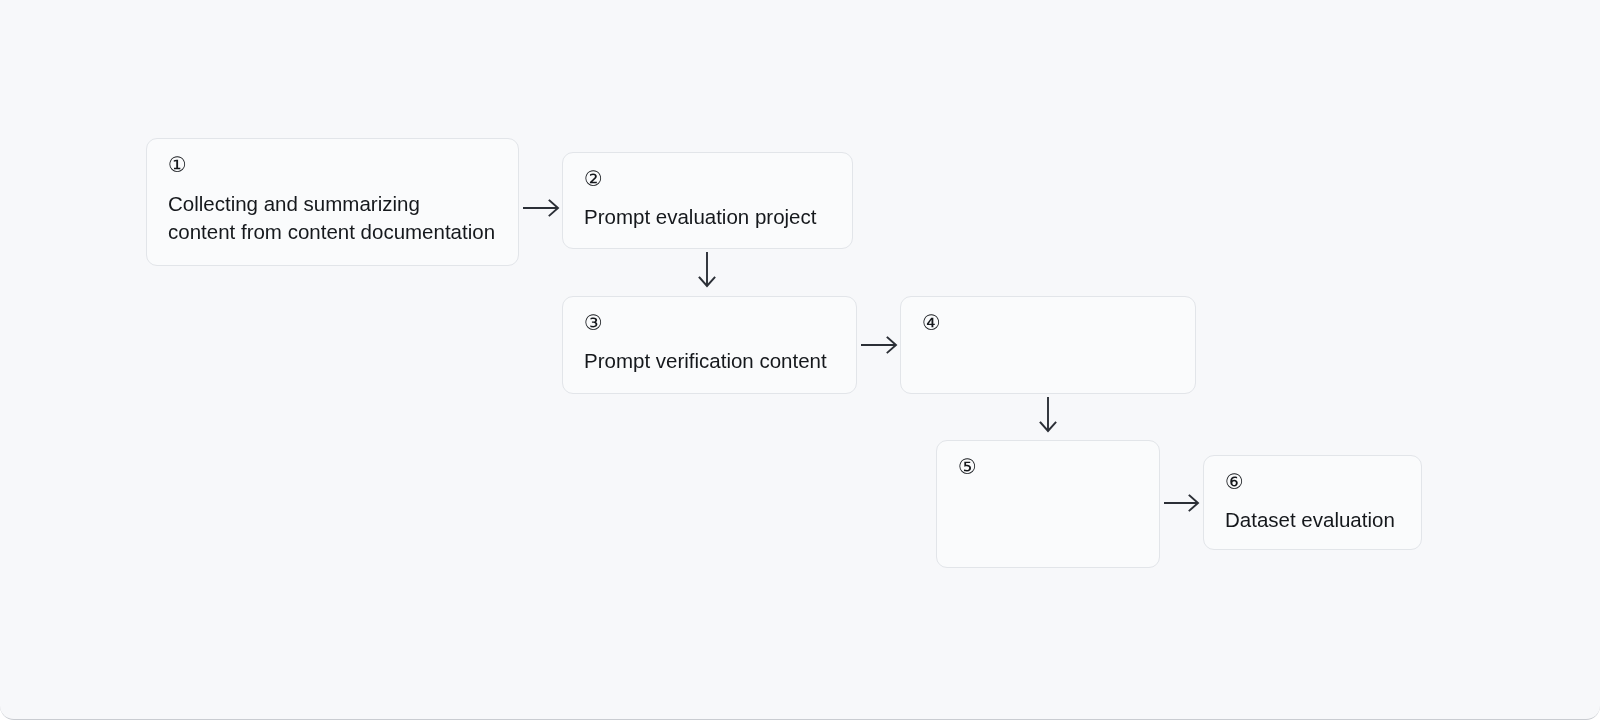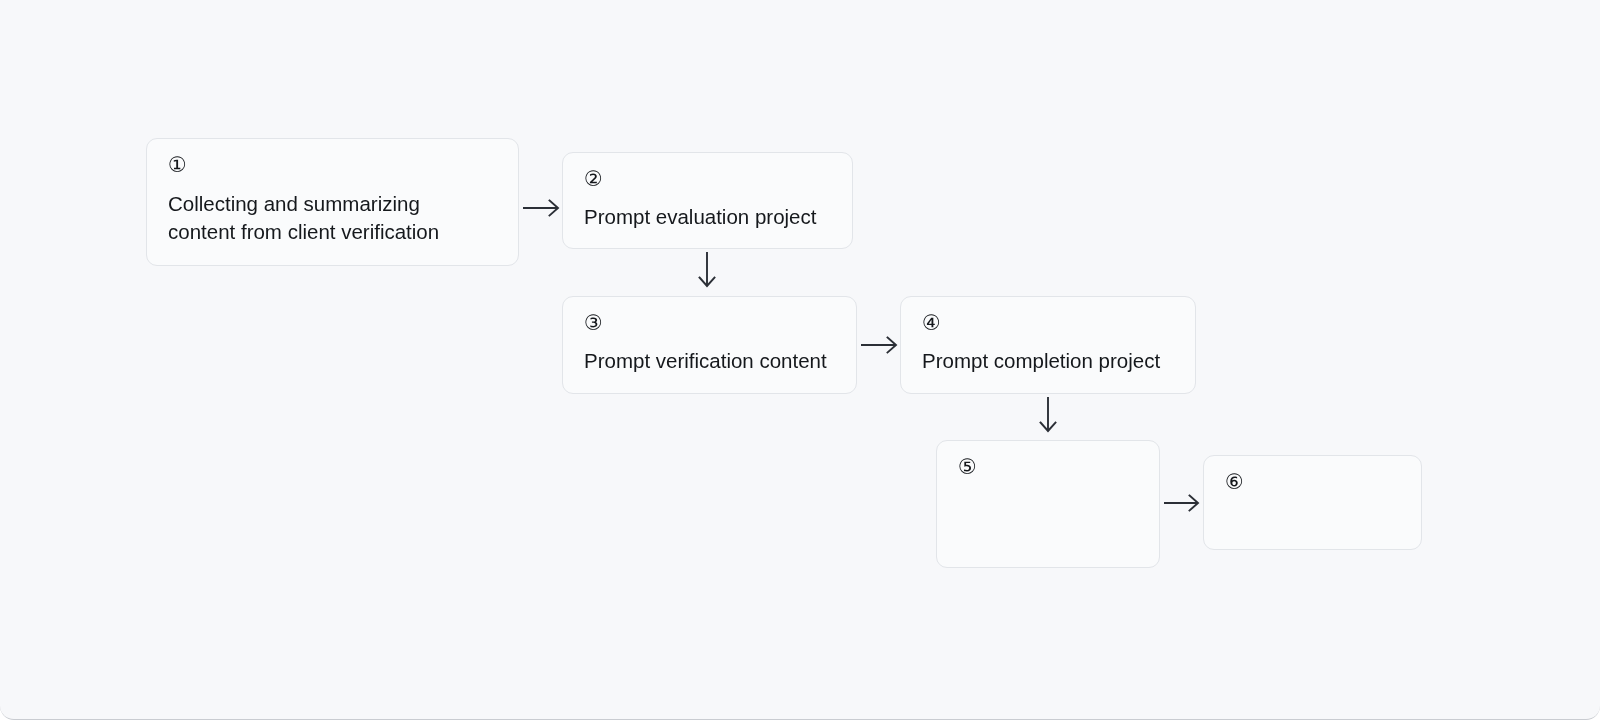--- a/index.html
+++ b/index.html
@@ -78,44 +78,44 @@
   }
 </style>
 </head>
 <body>
 
 <div id="canvas">
 
   <div class="node" id="node-1">
     <div class="node-num">①</div>
     <div class="node-label">Collecting and summarizing
-content from client verification</div>
+content from content documentation</div>
   </div>
 
   <div class="node" id="node-2">
     <div class="node-num">②</div>
     <div class="node-label">Prompt evaluation project</div>
   </div>
 
   <div class="node" id="node-3">
     <div class="node-num">③</div>
     <div class="node-label">Prompt verification content</div>
   </div>
 
   <div class="node" id="node-4">
     <div class="node-num">④</div>
-    <div class="node-label">Prompt completion project</div>
   </div>
 
   <div class="node" id="node-5">
     <div class="node-num">⑤</div>
   </div>
 
   <div class="node" id="node-6">
     <div class="node-num">⑥</div>
+    <div class="node-label">Dataset evaluation</div>
   </div>
 
   <div class="edge" style="left:523px; top:195px; width:44px; height:26px;">
     <svg width="44" height="26" viewBox="0 0 44 26">
       <line x1="0" y1="13" x2="35" y2="13"></line>
       <path class="head" d="M 26.5 5.5 L 35 13 L 26.5 20.5"></path>
     </svg>
   </div>
 
   <div class="edge" style="left:694px; top:252px; width:26px; height:42px;">

